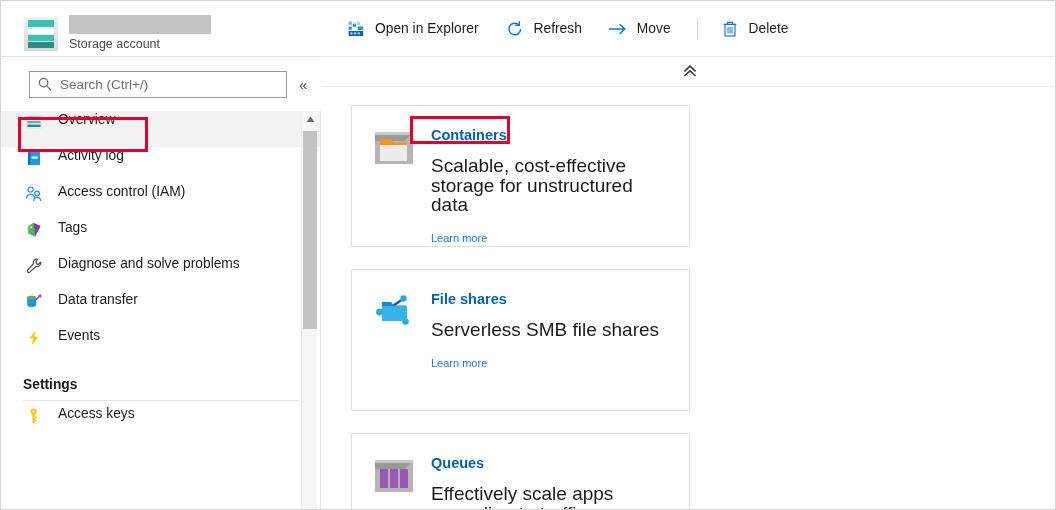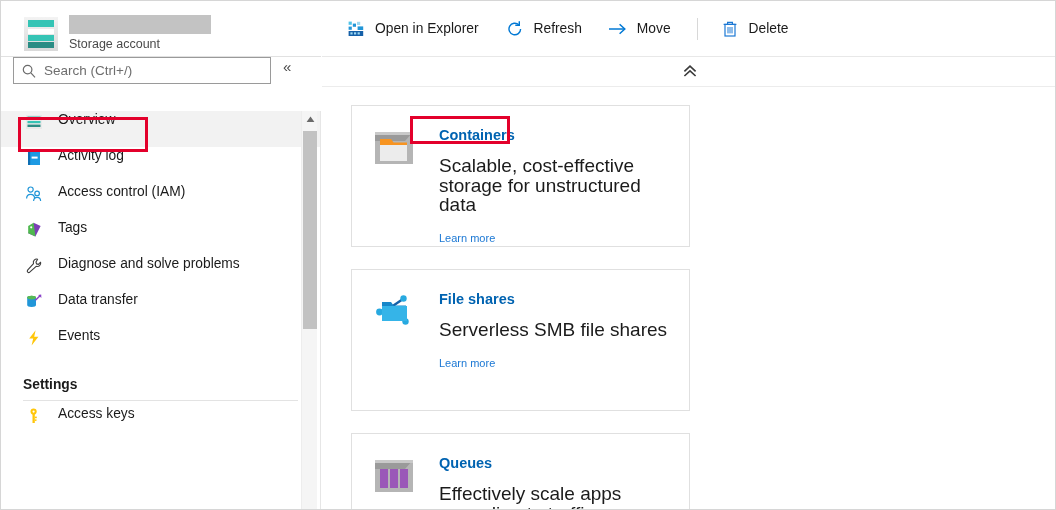--- a/index.html
+++ b/index.html
@@ -45,21 +45,21 @@
   }
   .acct-subtitle {
     font-size: 12.5px; color: #4a4a4a; margin-top: 3px; line-height: 15px;
     white-space: nowrap;
   }
 
   
   #search-row {
     position: absolute; left: 0; top: 56px;
     width: 320px; height: 54px; background: #ffffff;
-    display: flex; padding-left: 12px;
+    display: flex; align-items: center; padding-left: 28px;
   }
   #search-box {
     width: 258px; height: 27px;
     border: 1px solid #9a9a9a; background: #fff;
     display: flex; align-items: center; padding: 0 8px;
   }
   #search-box svg { flex: 0 0 auto; }
   #search-input {
     border: none; outline: none; flex: 1 1 auto;
     font-family: "Liberation Sans", sans-serif;
@@ -158,21 +158,21 @@
   
   #cards {
     padding: 18px 24px 0 29px;
     display: flex; flex-wrap: wrap; gap: 22px 22px;
     align-content: flex-start;
   }
   .card {
     width: 339px; height: 142px;
     border: 1px solid #e0e0e0; background: #ffffff;
     padding: 20px 18px 0 20px;
-    display: flex; position: relative; gap: 8px;
+    display: flex; position: relative;
   }
   .card-icon { width: 44px; height: 44px; flex: 0 0 auto; margin-right: 15px; }
   .card-body { flex: 1 1 auto; min-width: 0; }
   .card-title {
     font-size: 14.5px; font-weight: bold; color: #0063b1;
     cursor: pointer; display: inline-block; line-height: 19px;
   }
   .card-desc {
     font-size: 19px; color: #1b1b1b; line-height: 19.5px; margin-top: 11px;
   }

